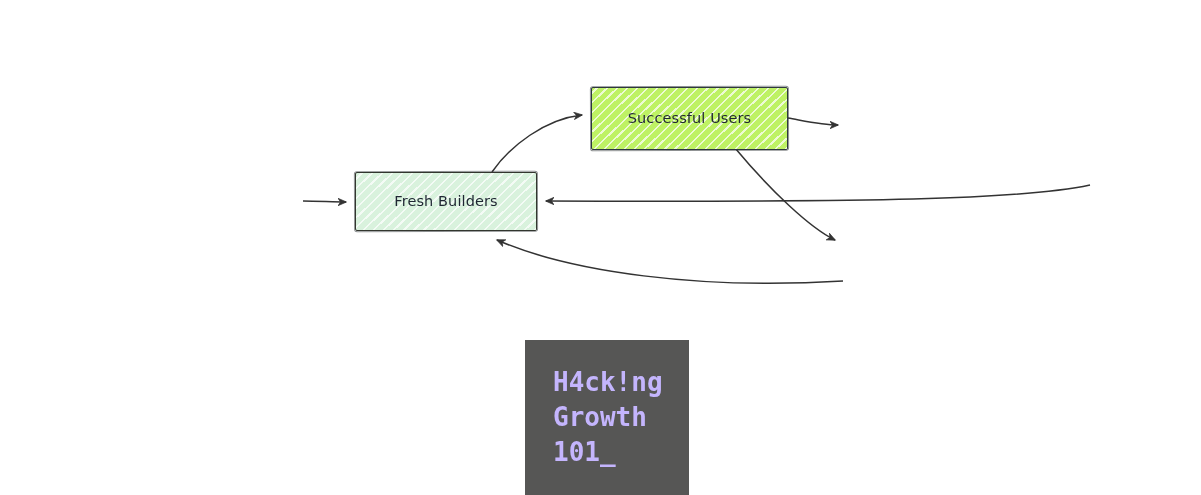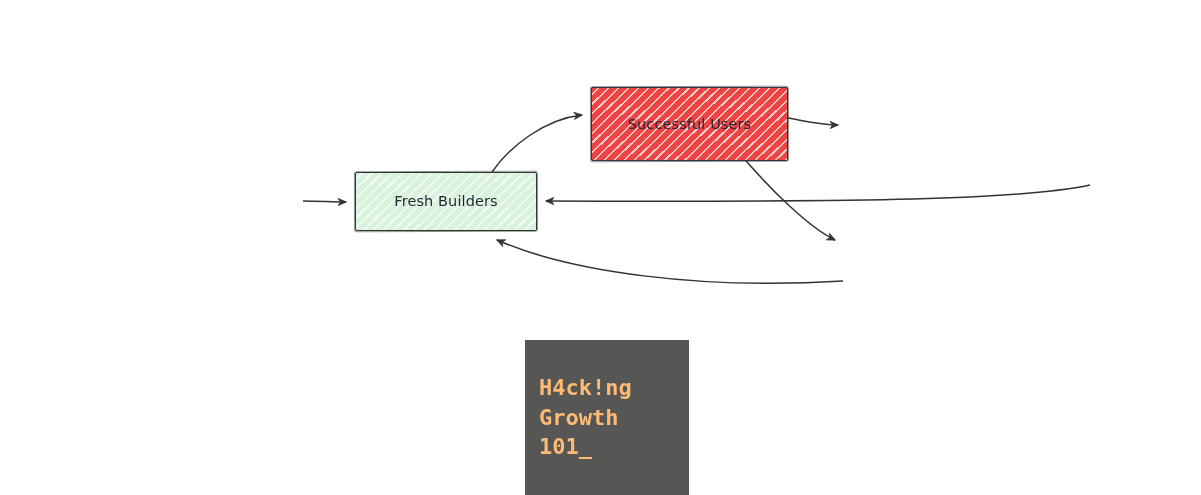--- a/index.html
+++ b/index.html
@@ -78,22 +78,22 @@
     left: 355px; top: 172px; width: 182px; height: 59px;
     background: #d9f2dd;
     border-color: #33372f;
   }
   #node-builders::before {
     background: repeating-linear-gradient(
       -44deg, rgba(255,255,255,.85) 0 1.6px, rgba(255,255,255,0) 1.6px 7px);
   }
 
   #node-successful {
-    left: 591px; top: 87px; width: 197px; height: 74px;
-    background: #ef4444;
+    left: 591px; top: 87px; width: 197px; height: 63px;
+    background: #bef264;
     border-color: #2e3840;
   }
   #node-successful::before {
     background: repeating-linear-gradient(
       -44deg, rgba(255,255,255,.85) 0 1.6px, rgba(255,255,255,0) 1.6px 7px);
   }
 
   #node-content {
     left: 847px; top: 123px; width: 243px; height: 62px;
     background: #fbe9b4;
@@ -119,26 +119,26 @@
     left: 525px; top: 340px;
     width: 164px; height: 155px;
     background: #565655;
     display: flex;
     align-items: center;
     justify-content: flex-start;
     z-index: 5;
   }
   #watermark .wm-text {
     font-family: "DejaVu Sans Mono", monospace;
-    color: #fdba74;
-    font-size: 22px;
+    color: #c4b5fd;
+    font-size: 26px;
     line-height: 1.35;
     font-weight: 700;
     white-space: pre-line;
-    padding-left: 14px;
+    padding-left: 28px;
     letter-spacing: 0px;
   }
 </style>
 </head>
 <body>
 
 <div id="canvas">
 
   <svg id="edges" viewBox="0 0 1201 495" width="1201" height="495">
     <defs>

